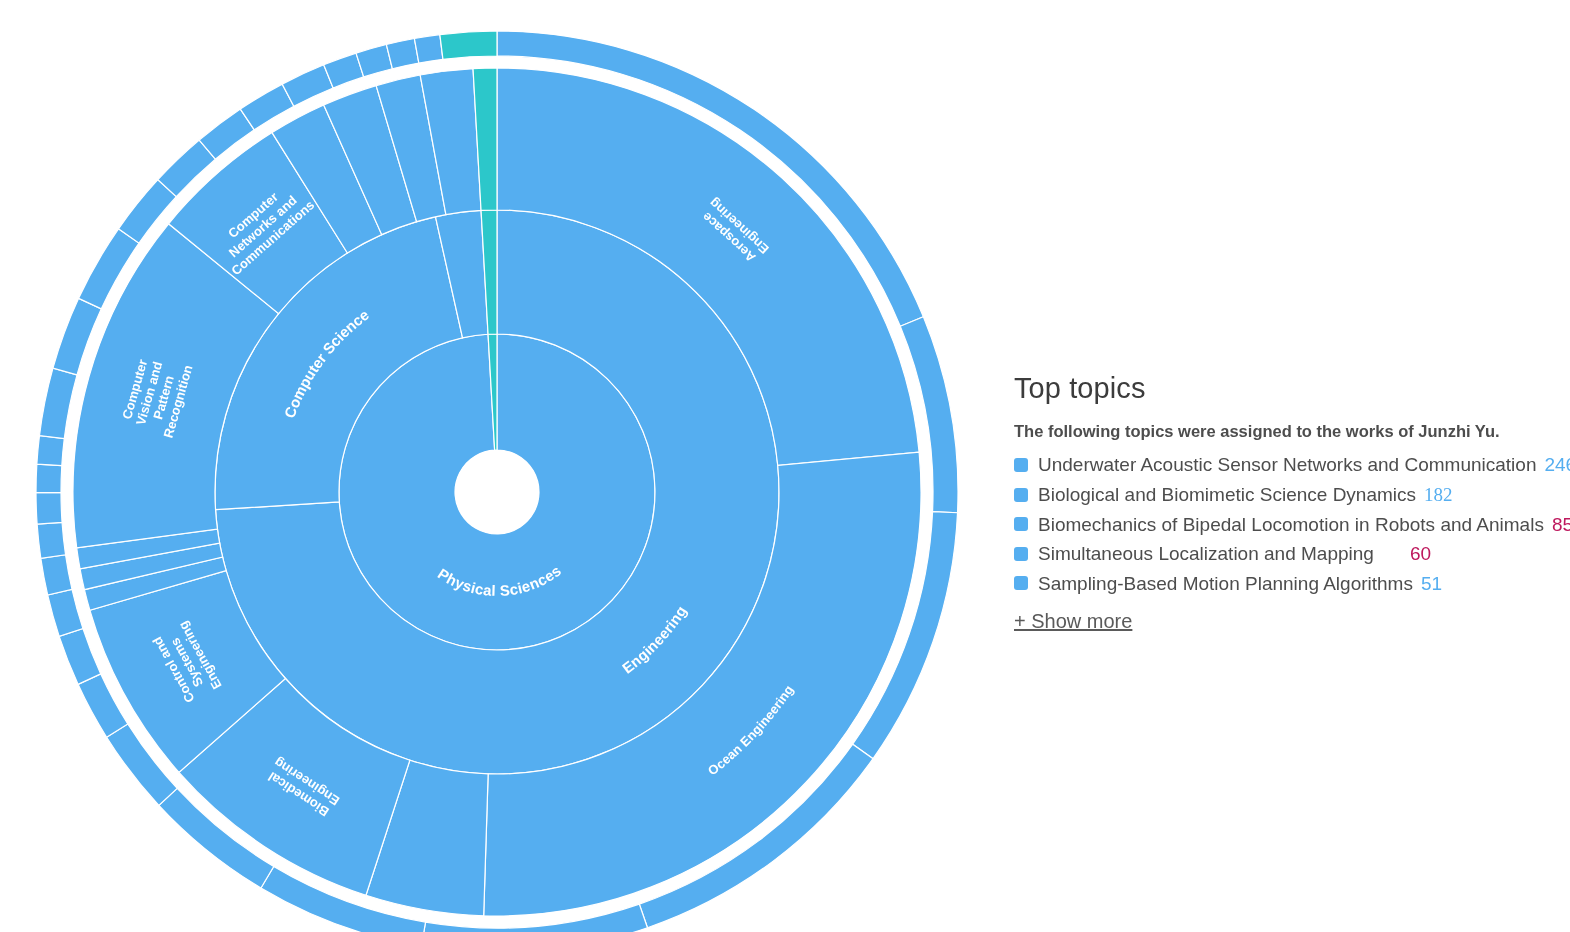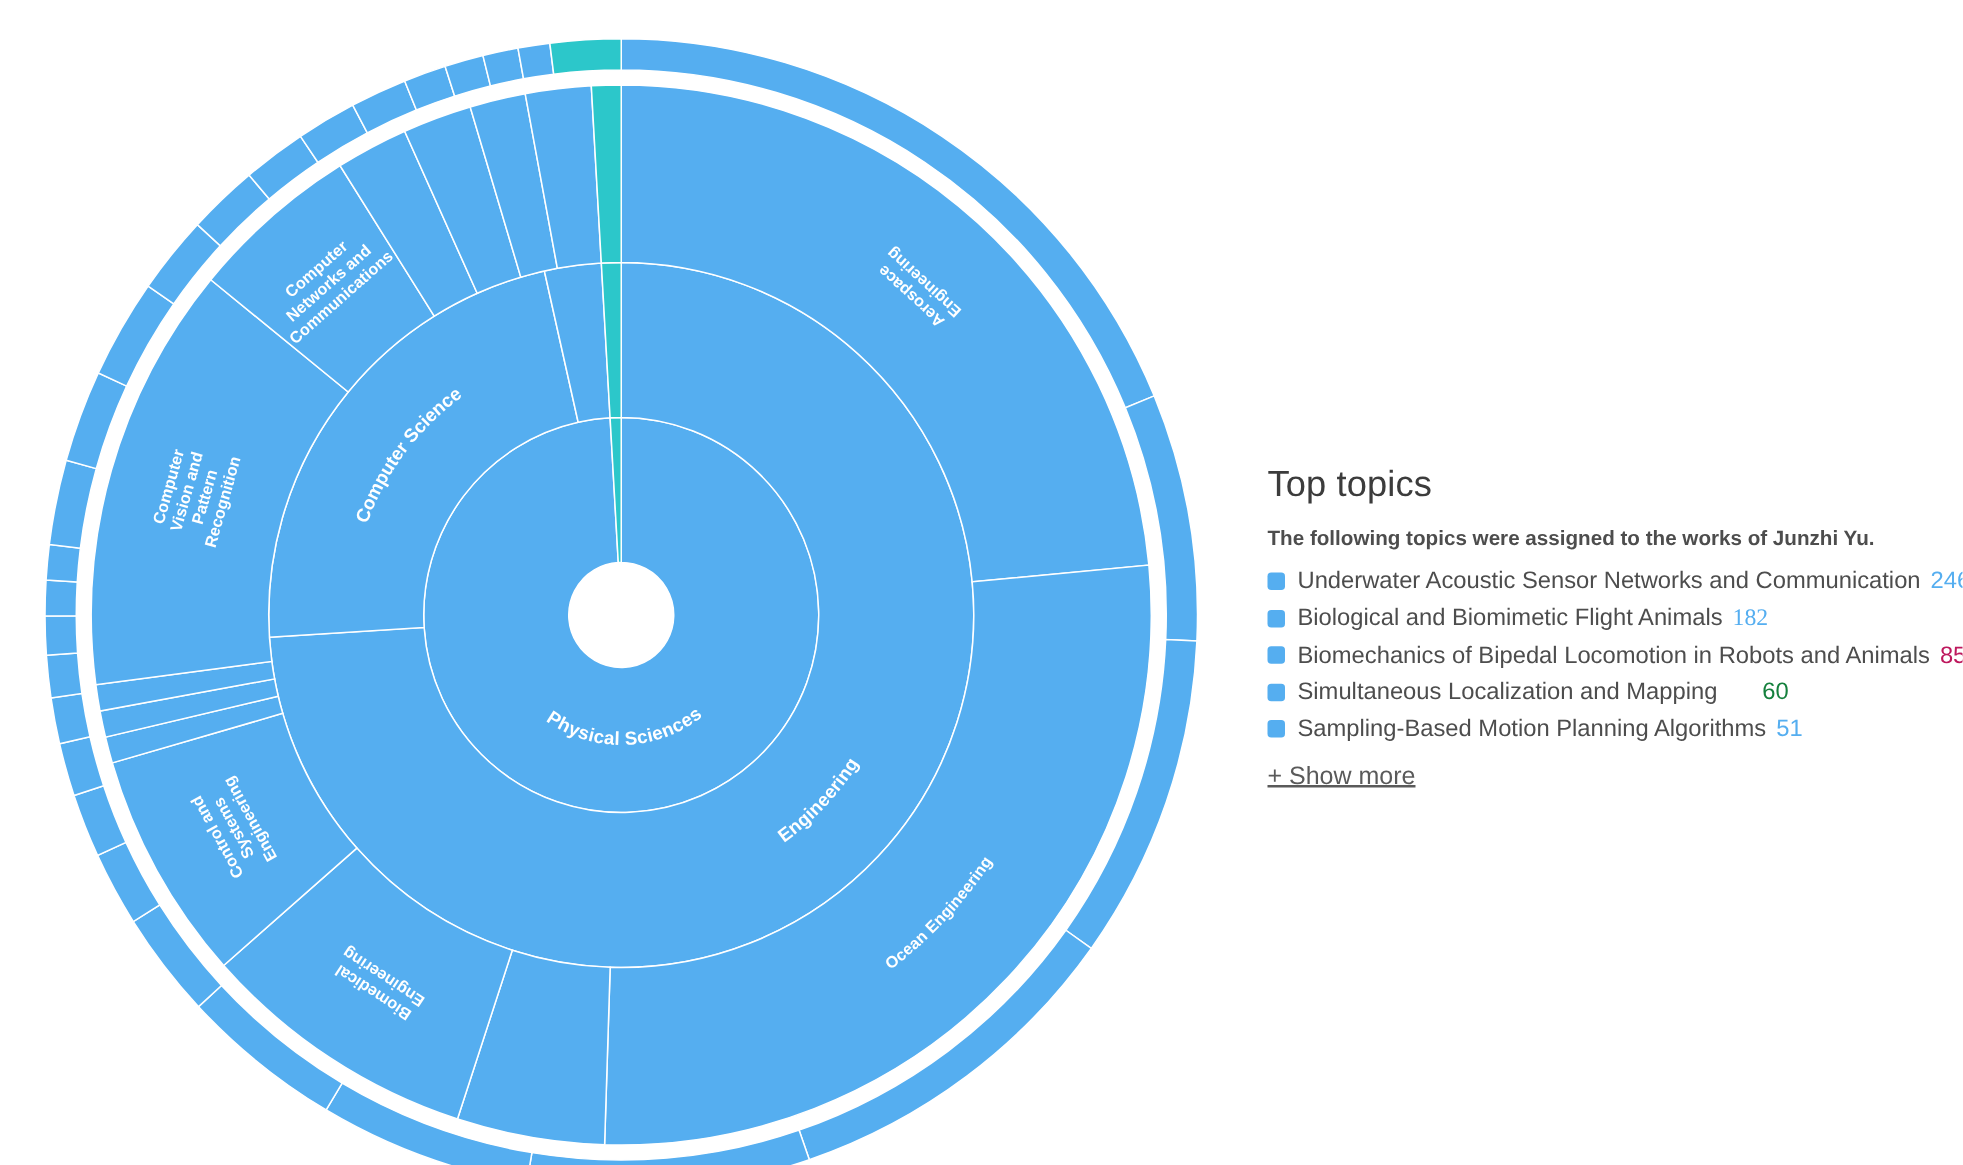--- a/index.html
+++ b/index.html
@@ -184,32 +184,32 @@
     <h2 class="panel-title">Top topics</h2>
     <p class="panel-desc">The following topics were assigned to the works of Junzhi Yu.</p>
     <ul class="legend-list" id="legend-list">
         <li class="legend-item">
           <span class="legend-swatch" style="background: rgb(85, 174, 240);"></span>
           <span class="legend-label">Underwater Acoustic Sensor Networks and Communication</span>
           <span class="legend-count" style="color: rgb(85, 174, 240);">246</span>
         </li>
         <li class="legend-item">
           <span class="legend-swatch" style="background: rgb(85, 174, 240);"></span>
-          <span class="legend-label">Biological and Biomimetic Flight Animals</span>
+          <span class="legend-label">Biological and Biomimetic Science Dynamics</span>
           <span class="legend-count" style="color: rgb(85, 174, 240); font-family: Liberation Serif, serif;">182</span>
         </li>
         <li class="legend-item">
           <span class="legend-swatch" style="background: rgb(85, 174, 240);"></span>
           <span class="legend-label">Biomechanics of Bipedal Locomotion in Robots and Animals</span>
           <span class="legend-count" style="color: #be185d;">85</span>
         </li>
         <li class="legend-item">
           <span class="legend-swatch" style="background: rgb(85, 174, 240);"></span>
           <span class="legend-label">Simultaneous Localization and Mapping</span>
-          <span class="legend-count" style="color: #15803d; margin-left: 36px;">60</span>
+          <span class="legend-count" style="color: #be185d; margin-left: 36px;">60</span>
         </li>
         <li class="legend-item">
           <span class="legend-swatch" style="background: rgb(85, 174, 240);"></span>
           <span class="legend-label">Sampling-Based Motion Planning Algorithms</span>
           <span class="legend-count" style="color: rgb(85, 174, 240);">51</span>
         </li>
       </ul>
     <a class="show-more">+ Show more</a>
   </div>
 

